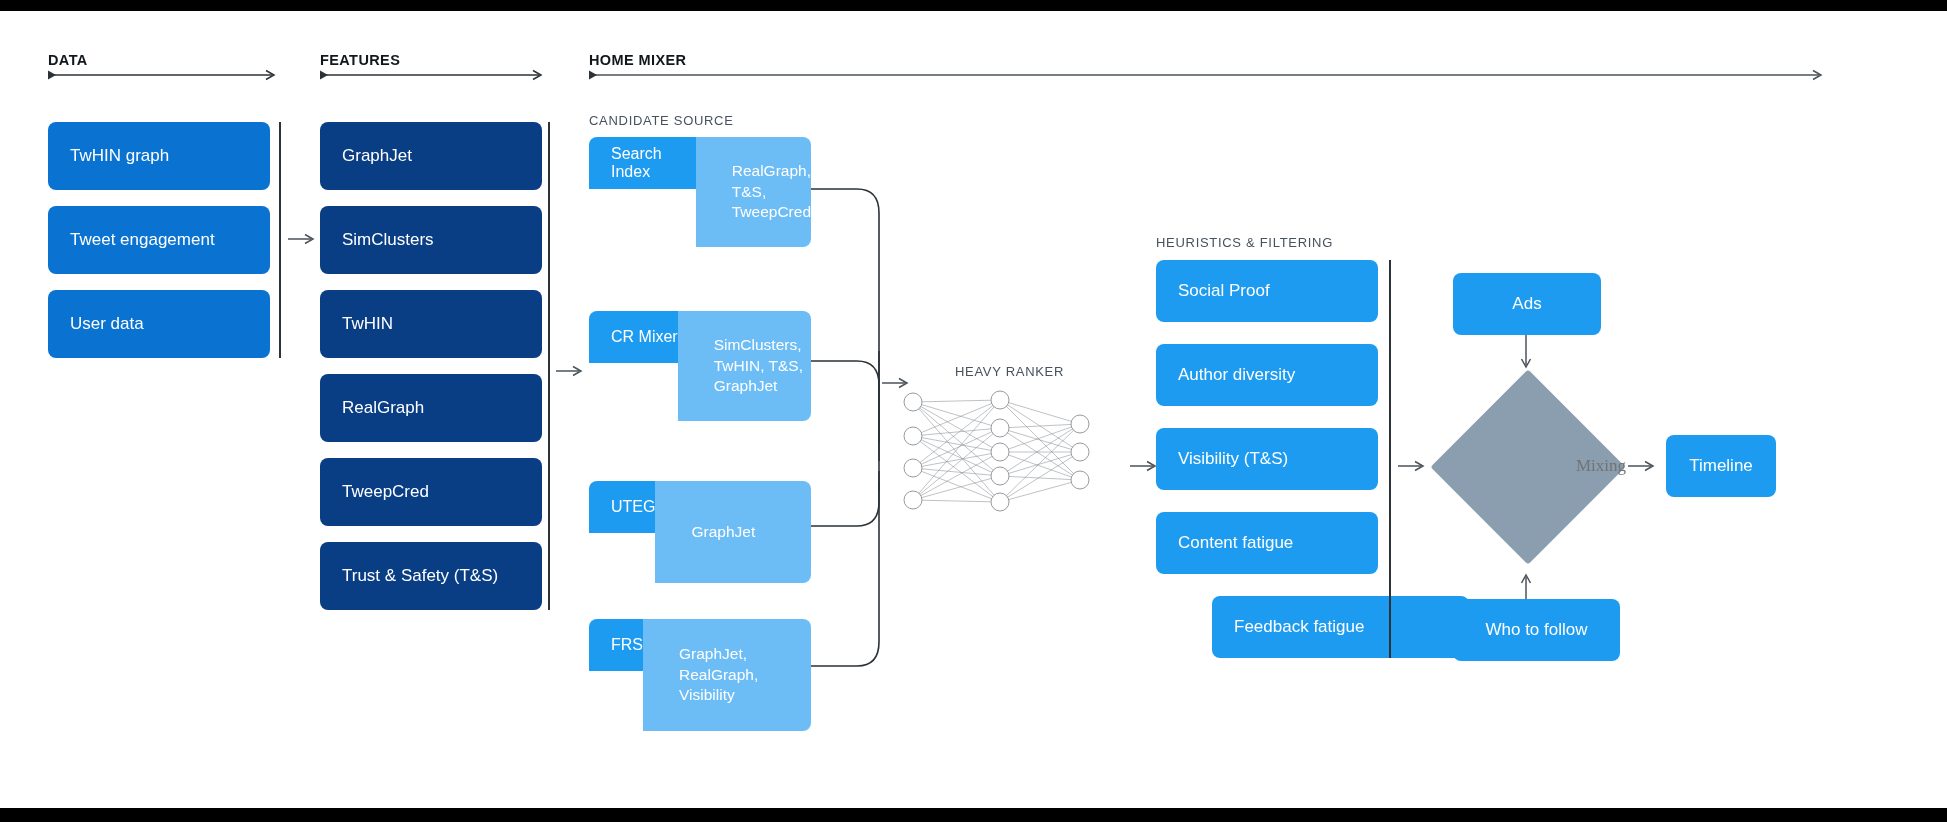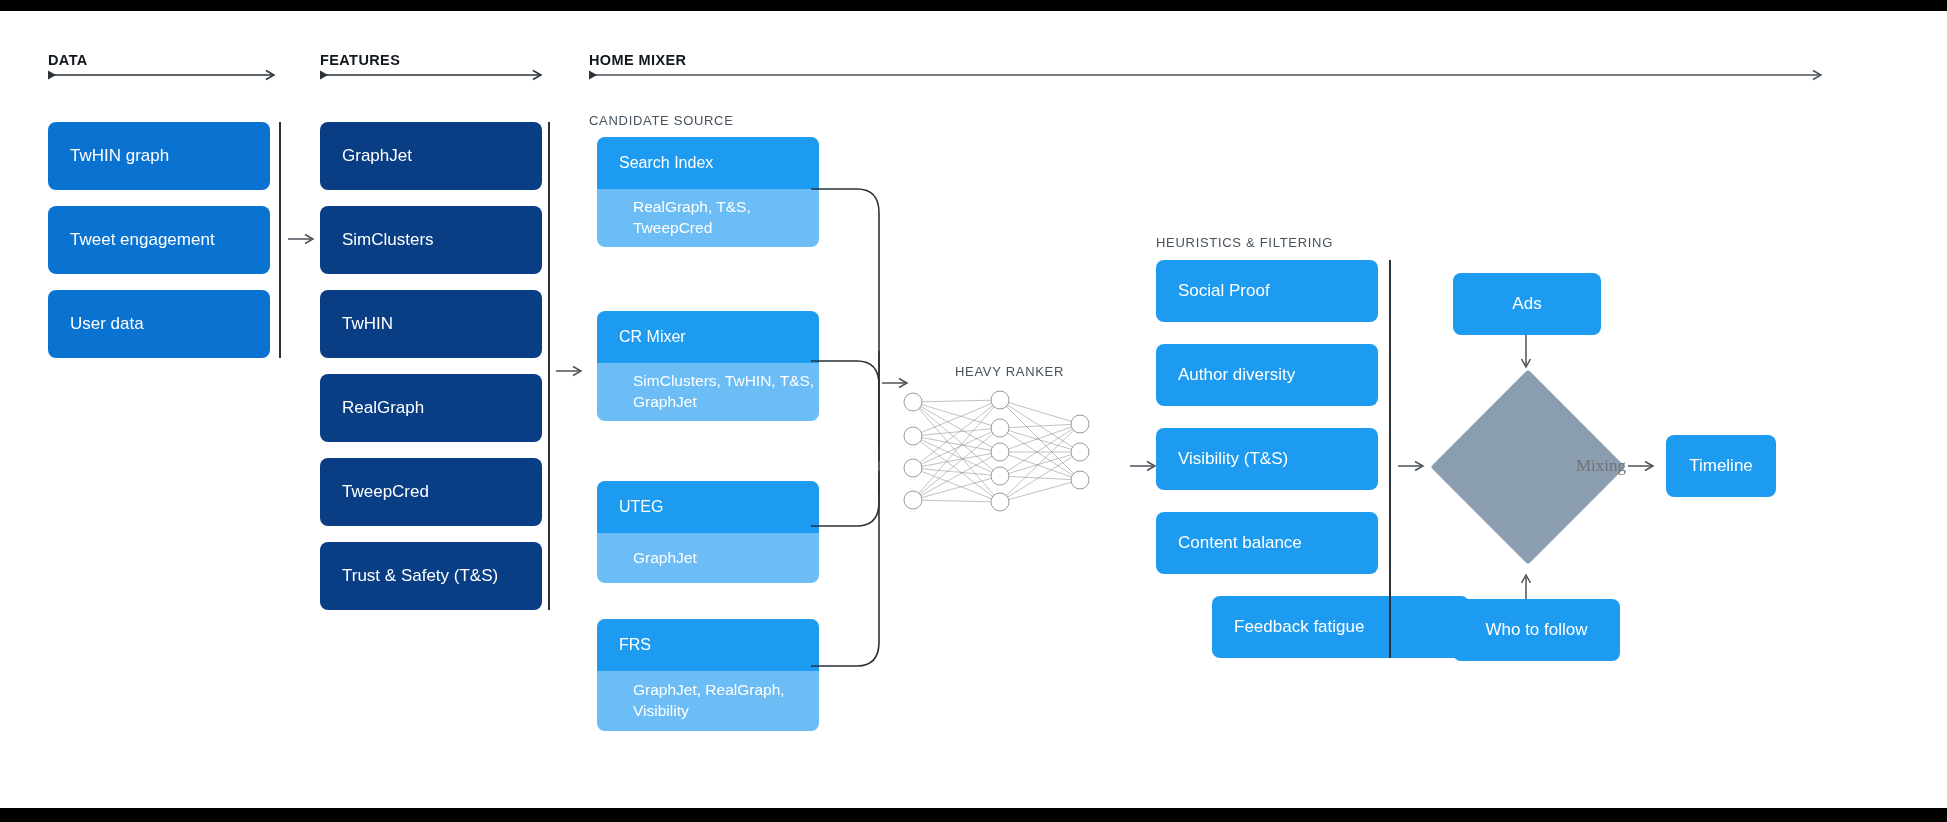--- a/index.html
+++ b/index.html
@@ -58,22 +58,21 @@
   .box-feature { background: #093d84; }
   .box-heur    { background: #1d9bf0; }
   .box-out     { background: #1d9bf0; }
 
   
   .cs-card {
     position: absolute;
     border-radius: 8px;
     overflow: hidden;
     display: flex;
-    flex-direction: column;
-    margin-left: 8px;
+    flex-direction: row;
   }
   .cs-head {
     background: #1d9bf0;
     color: #ffffff;
     font-size: 16px;
     display: flex;
     align-items: center;
     padding-left: 22px;
   }
   .cs-body {
@@ -293,21 +292,21 @@
     <div class="box box-heur" style="left:1156px; top:249px; width:222px; height:62px;">
       <span>Social Proof</span>
     </div>
     <div class="box box-heur" style="left:1156px; top:333px; width:222px; height:62px;">
       <span>Author diversity</span>
     </div>
     <div class="box box-heur" style="left:1156px; top:417px; width:222px; height:62px;">
       <span>Visibility (T&amp;S)</span>
     </div>
     <div class="box box-heur" style="left:1156px; top:501px; width:222px; height:62px;">
-      <span>Content balance</span>
+      <span>Content fatigue</span>
     </div>
     <div class="box box-heur" style="left:1212px; top:585px; width:257px; height:62px;">
       <span>Feedback fatigue</span>
     </div>
 
     <div class="divider" style="left:1389px; top:249px; height:398px;"></div>
 
     <svg class="abs" style="left:1398px; top:449px;" width="32" height="12">
       <path d="M0 6 H23" stroke="#4a5258" stroke-width="1.5" fill="none"></path>
       <path d="M17 1.5 L25 6 L17 10.5" stroke="#4a5258" stroke-width="1.5" fill="none"></path>

